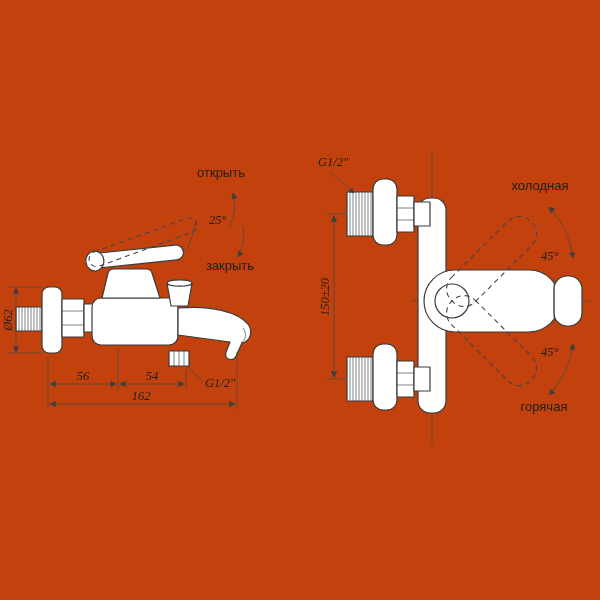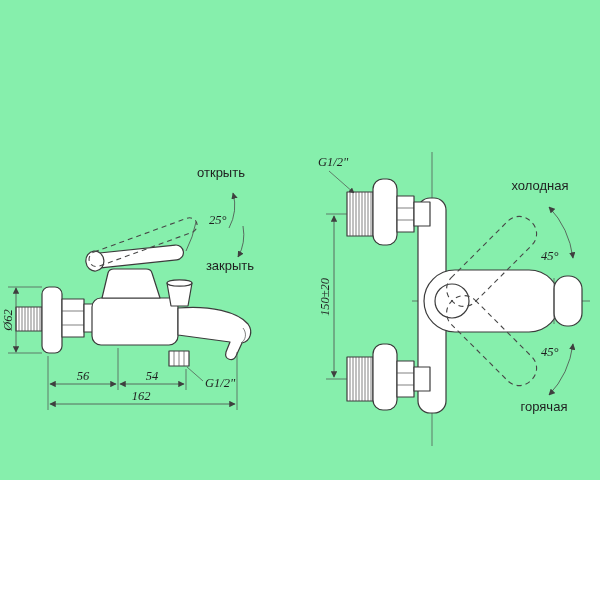--- a/index.html
+++ b/index.html
@@ -1,16 +1,16 @@
 <!DOCTYPE html>
 <html><head>
 <meta charset="utf-8">
 <style>
   html,body{margin:0;padding:0;background:#fff;}
-  .page{width:600px;height:480px;background:#86efac;position:relative;overflow:hidden;}
+  .page{width:600px;height:600px;background:#c2410c;position:relative;overflow:hidden;}
   svg{display:block;}
   .outline{fill:#ffffff;stroke:#3b3b3b;stroke-width:1.2;stroke-linejoin:round;}
   .outline-nf{fill:none;stroke:#3b3b3b;stroke-width:1.2;stroke-linejoin:round;}
   .thin{fill:none;stroke:#4a4a4a;stroke-width:0.7;}
   .dash{fill:none;stroke:#474747;stroke-width:1.1;stroke-dasharray:5 4;stroke-linejoin:round;}
   .dim{fill:none;stroke:#4a4a4a;stroke-width:0.8;}
   .lbl{font:13px "Liberation Sans", sans-serif;fill:#1f1f1f;}
   .num{font:italic 12.5px "Liberation Serif", serif;fill:#1f1f1f;}
 </style>
 </head>

